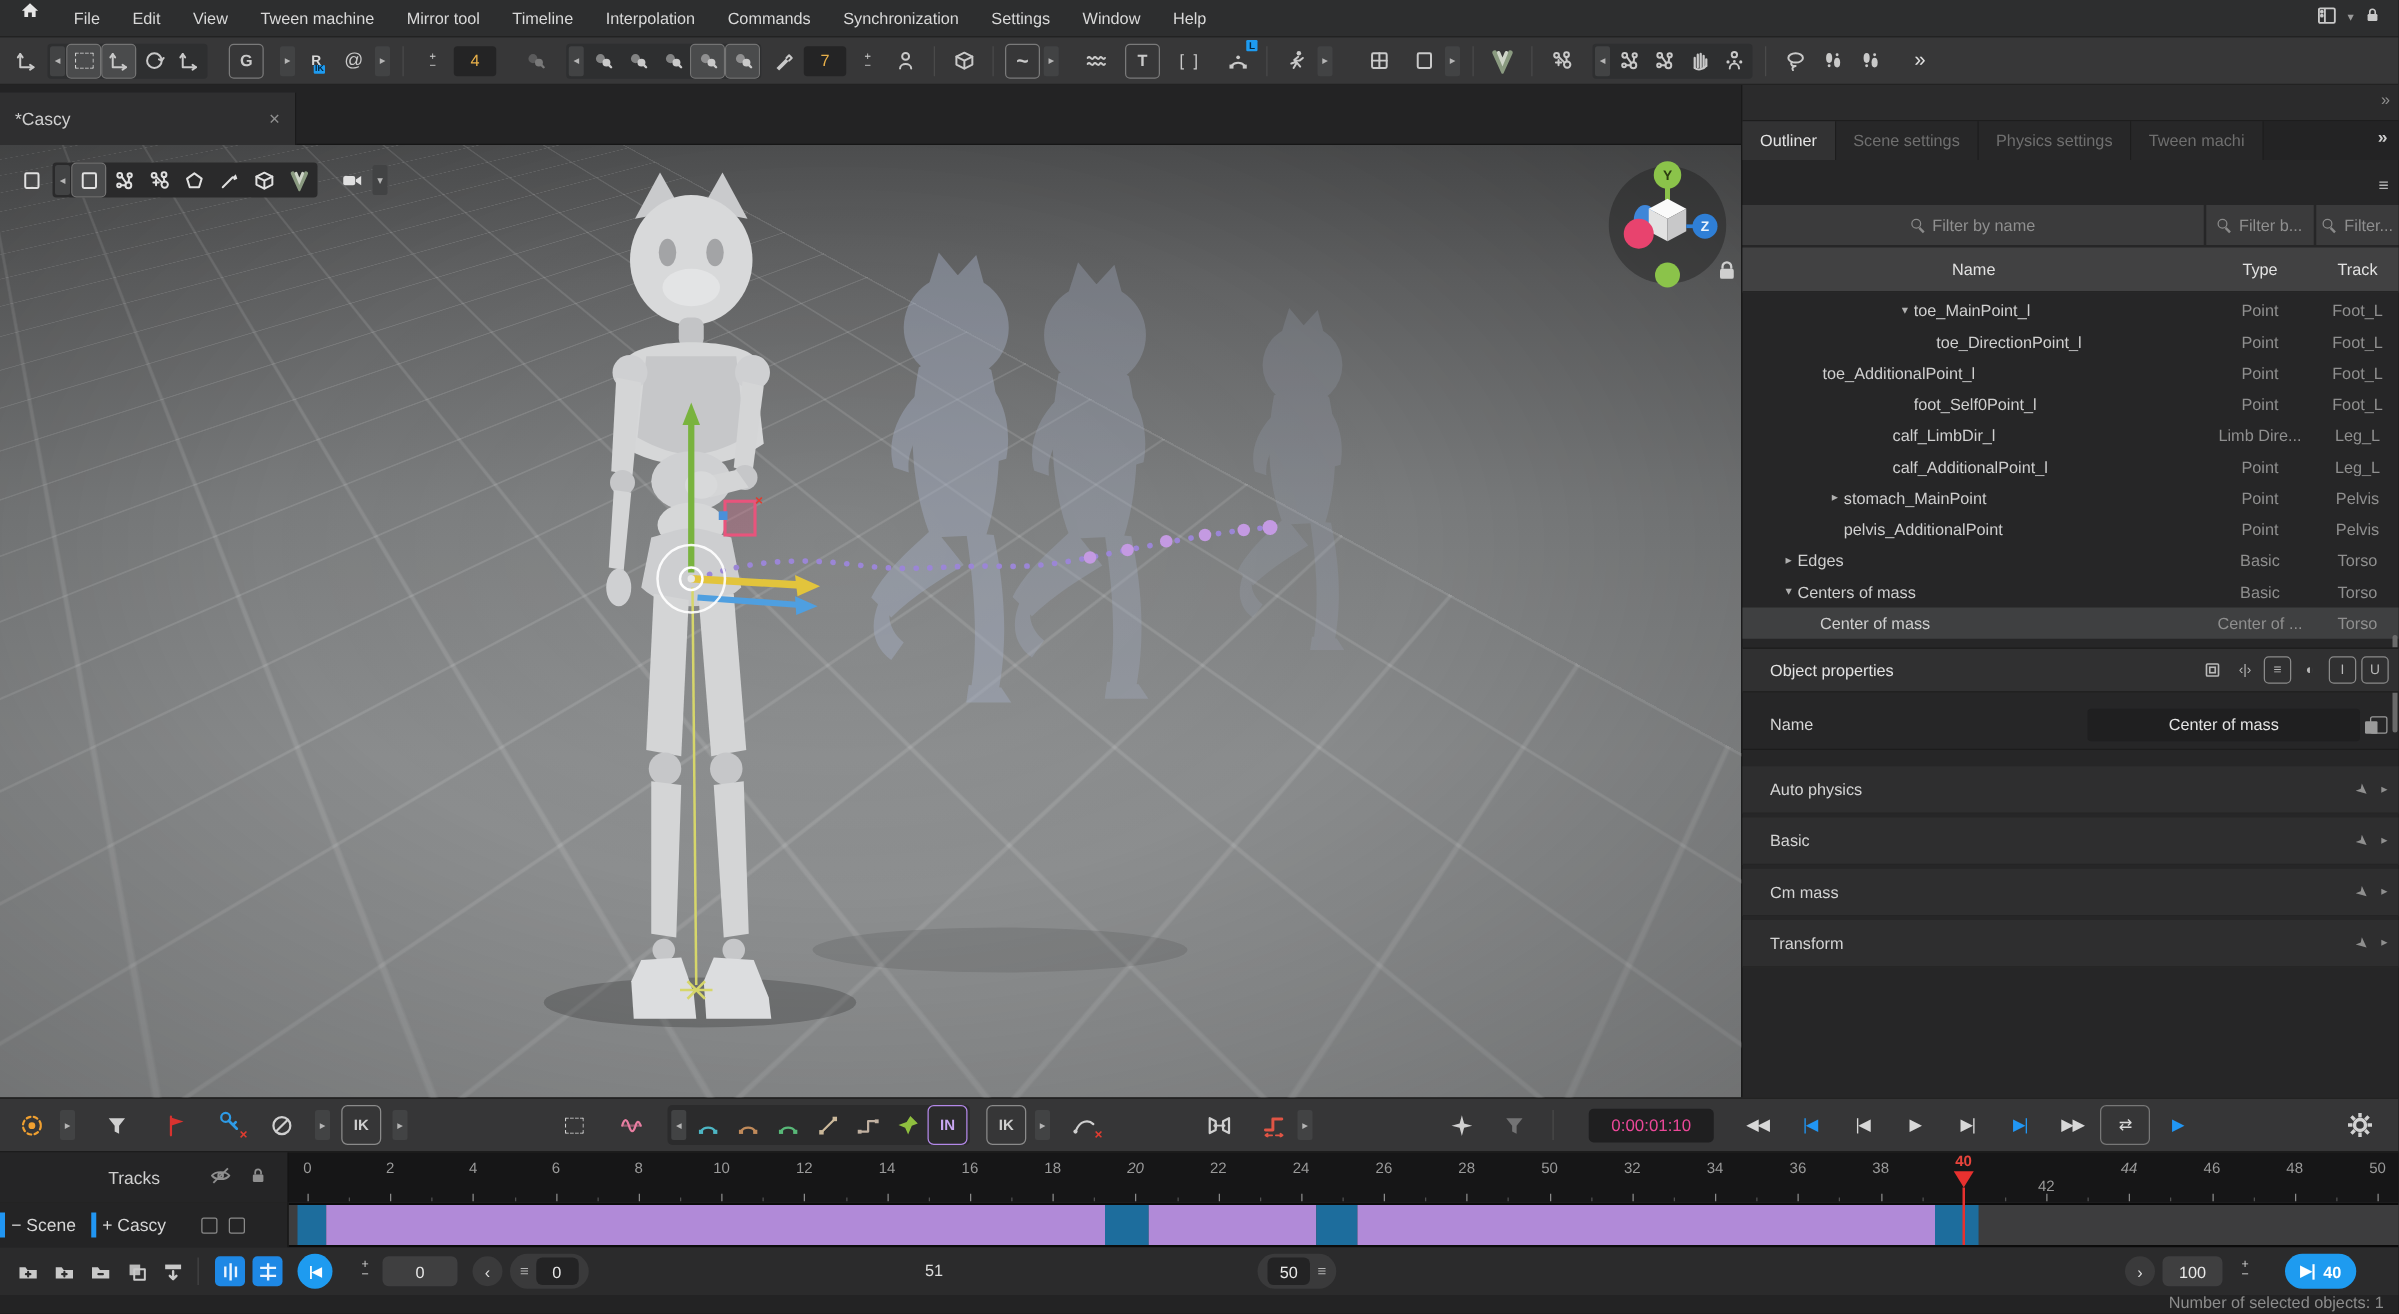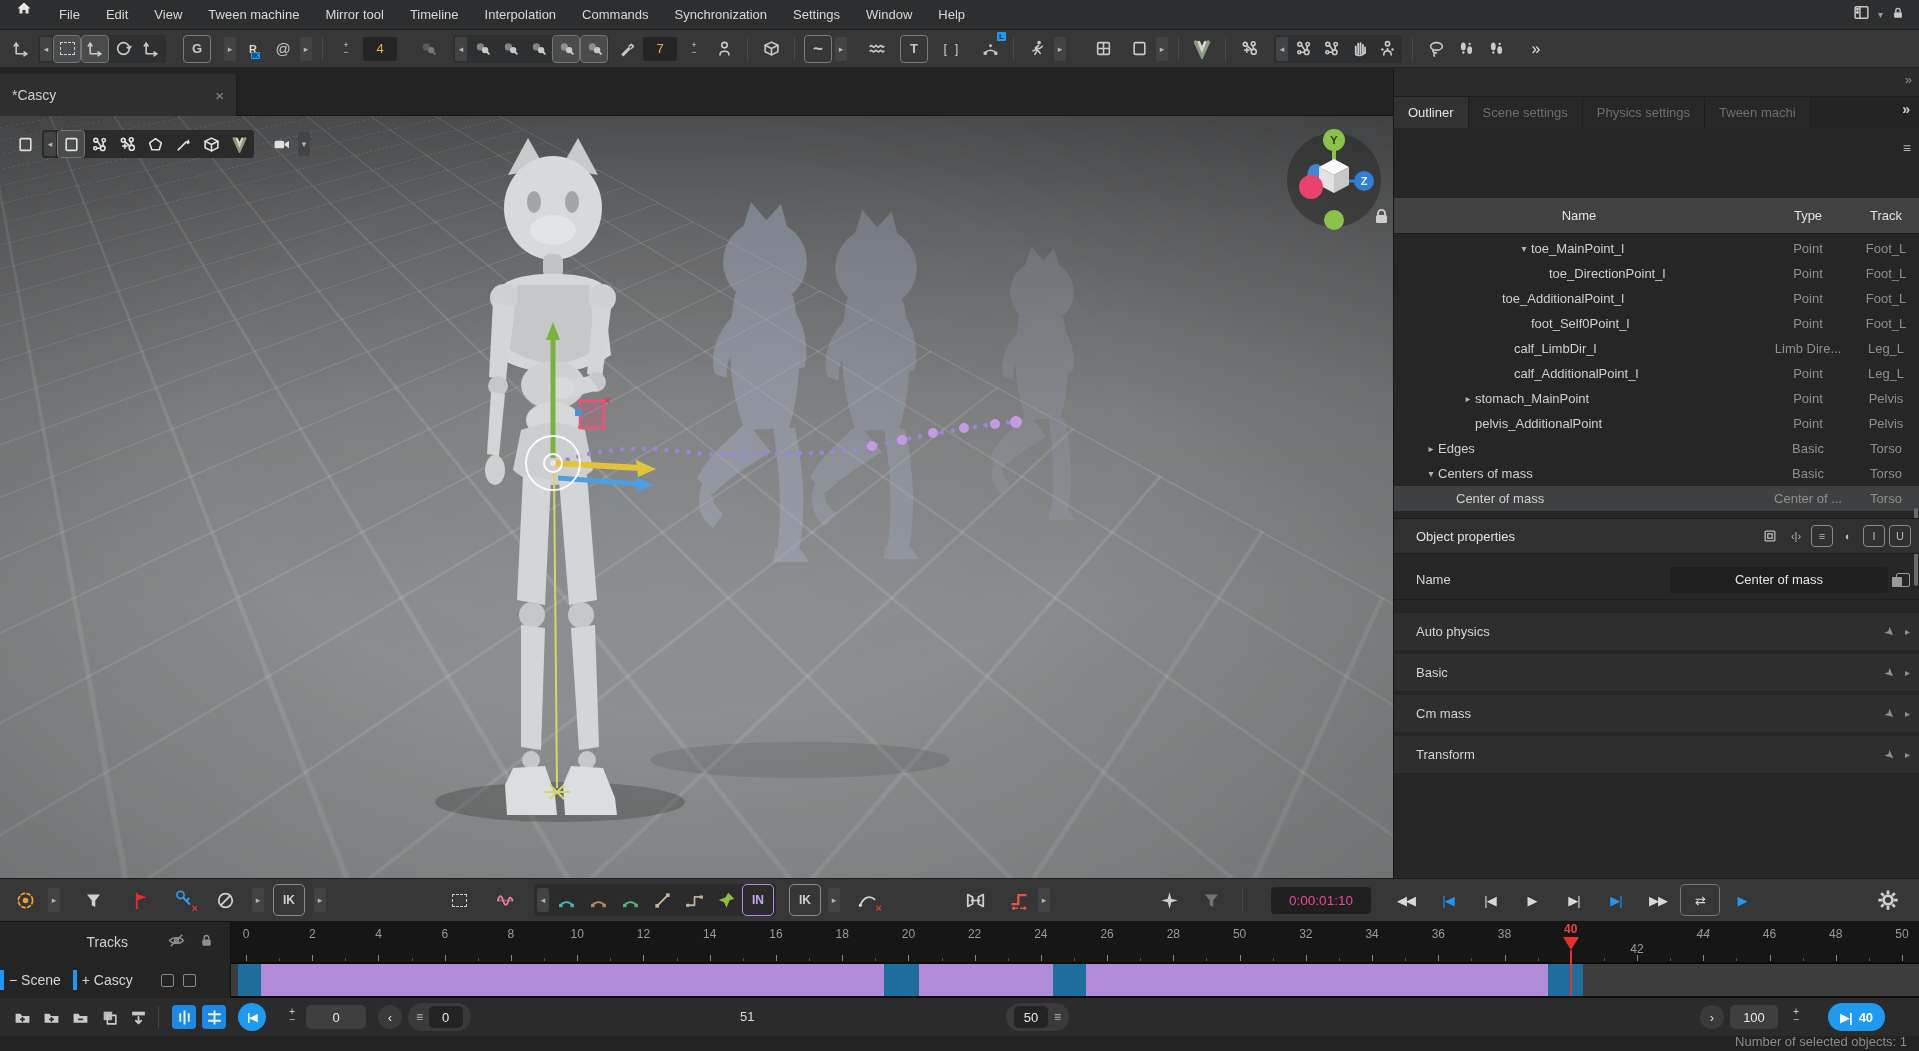--- a/index.html
+++ b/index.html
@@ -620,20 +620,34 @@
       <span class="ov">»</span>
     </div>
     <div class="rp-tabs" id="rp-tabs">
         <span class="rp-tab active">Outliner</span>
         <span class="rp-tab">Scene settings</span>
         <span class="rp-tab">Physics settings</span>
         <span class="rp-tab">Tween machi</span>
         <span class="rp-tab-ov">»</span>
       </div>
     <span class="hamb">≡</span>
+    <div class="filters" id="rp-filters">
+        <span class="finput f0">
+          <span class="mag"></span>
+          <span>Filter by name</span>
+        </span>
+        <span class="finput f1">
+          <span class="mag"></span>
+          <span>Filter b...</span>
+        </span>
+        <span class="finput f2">
+          <span class="mag"></span>
+          <span>Filter...</span>
+        </span>
+      </div>
     <div class="gridhead" id="rp-cols">
         <span class="gh-name">Name</span>
         <span class="gh-type">Type</span>
         <span class="gh-track">Track</span>
       </div>
     <div class="tree" id="rp-tree">
         <div class="trow">
           <span class="nm" style="padding-left: 137px;">
             <span class="exp">▾</span>
             <span>toe_MainPoint_l</span>
@@ -642,21 +656,21 @@
           <span class="tk">Foot_L</span>
         </div>
         <div class="trow">
           <span class="nm" style="padding-left: 155px;">
             <span>toe_DirectionPoint_l</span>
           </span>
           <span class="ty">Point</span>
           <span class="tk">Foot_L</span>
         </div>
         <div class="trow">
-          <span class="nm" style="padding-left: 108px;">
+          <span class="nm" style="padding-left: 64px;">
             <span>toe_AdditionalPoint_l</span>
           </span>
           <span class="ty">Point</span>
           <span class="tk">Foot_L</span>
         </div>
         <div class="trow">
           <span class="nm" style="padding-left: 137px;">
             <span>foot_Self0Point_l</span>
           </span>
           <span class="ty">Point</span>
@@ -951,21 +965,21 @@
         <span class="rtick" style="left: 478.68px; height: 6px; opacity: 1;"></span>
         <span class="rlb" style="left: 478.68px;">14</span>
         <span class="rtick" style="left: 511.8px; height: 3px; opacity: 0.5;"></span>
         <span class="rtick" style="left: 544.92px; height: 6px; opacity: 1;"></span>
         <span class="rlb" style="left: 544.92px;">16</span>
         <span class="rtick" style="left: 578.04px; height: 3px; opacity: 0.5;"></span>
         <span class="rtick" style="left: 611.16px; height: 6px; opacity: 1;"></span>
         <span class="rlb" style="left: 611.16px;">18</span>
         <span class="rtick" style="left: 644.28px; height: 3px; opacity: 0.5;"></span>
         <span class="rtick" style="left: 677.4px; height: 6px; opacity: 1;"></span>
-        <span class="rlb" style="left: 677.4px;">20</span>
+        <span class="rlb" style="left: 677.4px; font-style: italic;">20</span>
         <span class="rtick" style="left: 710.52px; height: 3px; opacity: 0.5;"></span>
         <span class="rtick" style="left: 743.64px; height: 6px; opacity: 1;"></span>
         <span class="rlb" style="left: 743.64px;">22</span>
         <span class="rtick" style="left: 776.76px; height: 3px; opacity: 0.5;"></span>
         <span class="rtick" style="left: 809.88px; height: 6px; opacity: 1;"></span>
         <span class="rlb" style="left: 809.88px;">24</span>
         <span class="rtick" style="left: 843px; height: 3px; opacity: 0.5;"></span>
         <span class="rtick" style="left: 876.12px; height: 6px; opacity: 1;"></span>
         <span class="rlb" style="left: 876.12px;">26</span>
         <span class="rtick" style="left: 909.24px; height: 3px; opacity: 0.5;"></span>

